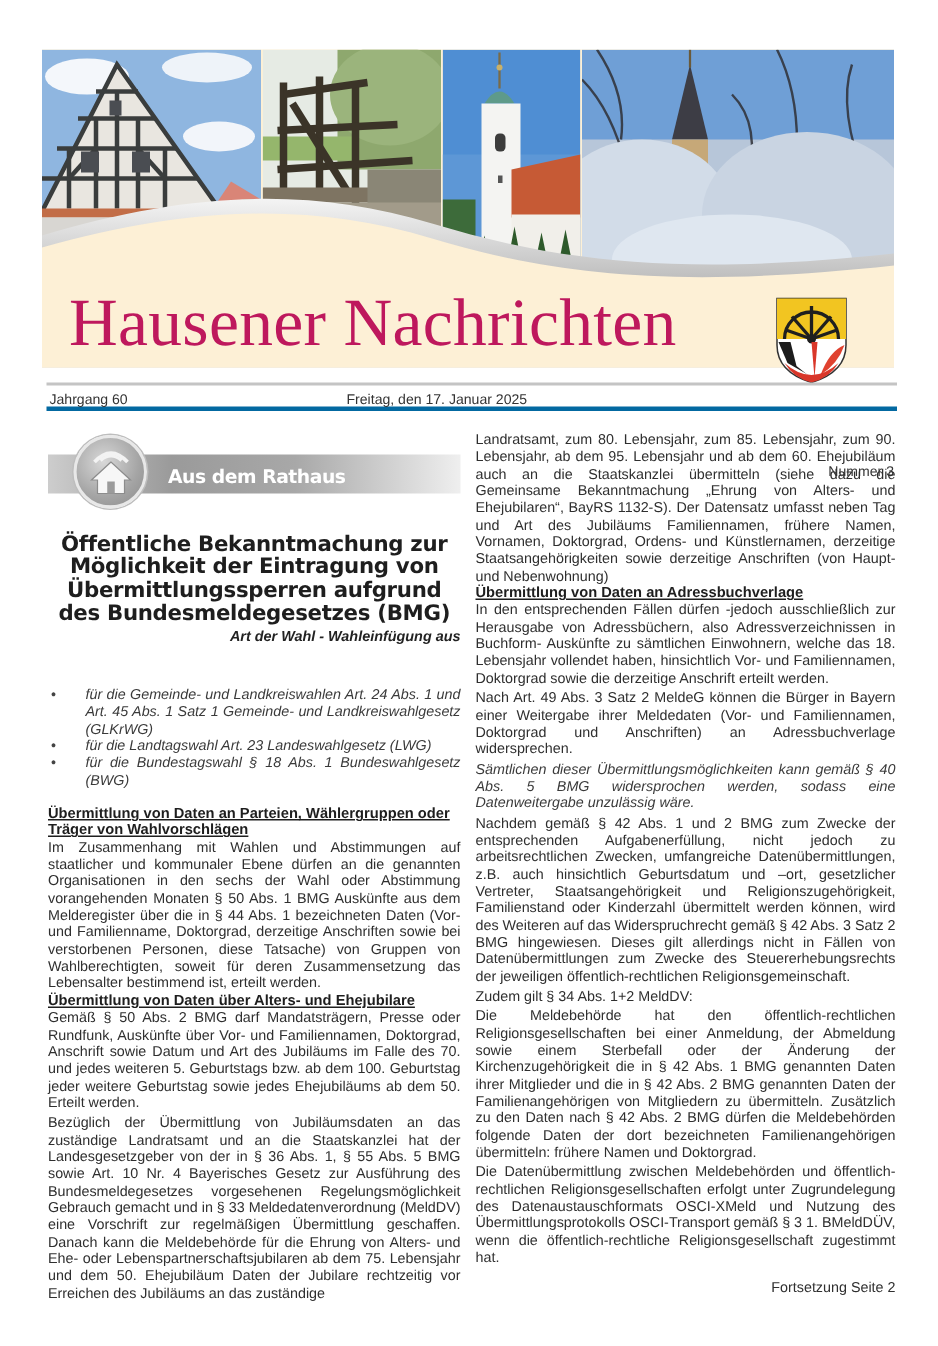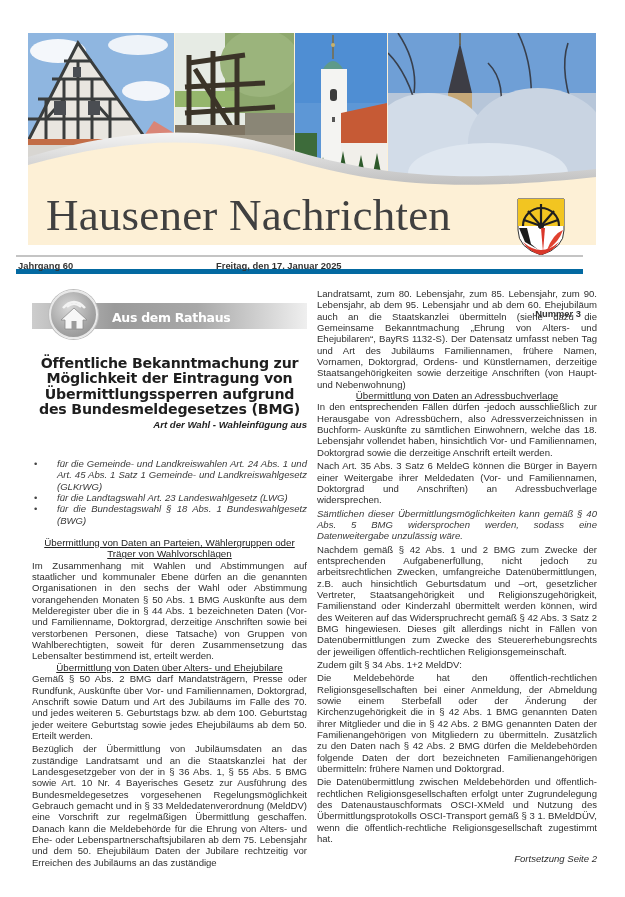--- a/index.html
+++ b/index.html
@@ -10,25 +10,25 @@
   .masthead { position: absolute; left: 28px; top: 33px; width: 568px; height: 212px; overflow: hidden; background: #fdf0d6; }
   .photos { position: absolute; left: 0; top: 0; width: 568px; height: 160px; }
   .photo { position: absolute; top: 0; height: 160px; overflow: hidden; }
   .photo svg { width: 100%; height: 100%; display: block; }
   .p1 { left: 0; width: 146px; }
   .p2 { left: 147px; width: 119px; }
   .p3 { left: 267px; width: 92px; }
   .p4 { left: 360px; width: 208px; }
   .wave { position: absolute; left: 0; top: 96px; width: 568px; height: 120px; }
   .wave svg { width: 100%; height: 100%; display: block; }
-  .title { position: absolute; left: 18px; top: 160px; font-family: "Liberation Serif", serif; font-size: 45px; color: #404040; letter-spacing: 0.2px; white-space: nowrap; line-height: 1; }
+  .title { position: absolute; left: 18px; top: 160px; font-family: "Liberation Serif", serif; font-size: 45px; color: #be185d; letter-spacing: 0.2px; white-space: nowrap; line-height: 1; }
   .crest { position: absolute; left: 517px; top: 198px; width: 48px; height: 58px; }
 
   
-  .infobar { position: absolute; left: 16px; top: 255px; width: 567px; height: 19px; border-top: 2px solid #c4c4c4; border-bottom: 5px solid #0369a1; font-size: 9.4px; color: #333; font-weight: bold; }
+  .infobar { position: absolute; left: 31px; top: 255px; width: 567px; height: 19px; border-top: 2px solid #c4c4c4; border-bottom: 3px solid #0369a1; font-size: 9.4px; color: #333; }
   .infobar span { position: absolute; top: 3px; white-space: nowrap; }
   .ib-left { left: 2px; }
   .ib-center { left: 200px; }
   .ib-right { right: 2px; margin-top: 48px; }
 
   
   .col { position: absolute; top: 286px; font-size: 9.55px; line-height: 11.35px; color: #2f2f2f; text-align: justify; }
   .col-left { left: 32px; width: 275px; }
   .col-right { left: 317px; top: 288px; width: 280px; }
   .col p { margin: 0; }
@@ -38,23 +38,23 @@
   .banner-bar { position: absolute; left: 0; top: 17px; width: 275px; height: 26px; background: linear-gradient(to right, #cdcdcd 0%, #9a9a9a 30%, #a8a8a8 60%, #efefef 100%); }
   .banner-circle { position: absolute; left: 17px; top: 4px; width: 49px; height: 49px; border-radius: 50%; background: radial-gradient(circle at 40% 35%, #d8d8d8 0%, #a4a4a4 60%, #8a8a8a 100%); border: 2px solid #e8e8e8; box-shadow: 0 0 0 1px #bdbdbd; }
   .banner-circle svg { position: absolute; left: 8px; top: 6px; width: 30px; height: 32px; }
   .banner-label { position: absolute; left: 80px; top: 26px; font-family: "DejaVu Sans", sans-serif; font-weight: bold; font-size: 12.5px; color: #ffffff; letter-spacing: -0.3px; white-space: nowrap; }
 
   .headline { font-family: "DejaVu Sans", sans-serif; font-weight: bold; font-size: 14.2px; line-height: 15.4px; color: #1e1e1e; text-align: center; letter-spacing: -0.2px; }
   .kicker { font-weight: bold; font-style: italic; font-size: 9.6px; margin-top: 1px; margin-bottom: 28px; color: #222; text-align: right; }
   .bullets { list-style: none; margin-bottom: 11px; }
   .bullets li { position: relative; padding-left: 25px; font-style: italic; color: #3a3a3a; }
   .bullets li::before { content: "•"; position: absolute; left: 2px; top: 0; font-style: normal; color: #444; }
-  .subhead { font-weight: normal; text-decoration: underline; font-size: 9.8px; color: #1e1e1e; text-align: center; }
+  .subhead { font-weight: bold; text-decoration: underline; font-size: 9.8px; color: #1e1e1e; text-align: left; }
   .italic-note { font-style: italic; color: #3a3a3a; }
-  .cont { text-align: right; font-style: italic; margin-top: 8px; }
+  .cont { text-align: right; margin-top: 8px; }
 </style>
 </head>
 <body>
 
 <div class="masthead">
   <div class="photos">
 
     <div class="photo p1">
       <svg viewBox="0 0 146 160" preserveAspectRatio="none">
         <rect width="146" height="160" fill="#8fb6e0"></rect>
@@ -218,21 +218,21 @@
   <div class="subhead">Übermittlung von Daten über Alters- und Ehejubilare</div>
   <p>Gemäß § 50 Abs. 2 BMG darf Mandatsträgern, Presse oder Rundfunk, Auskünfte über Vor- und Familiennamen, Doktorgrad, Anschrift sowie Datum und Art des Jubiläums im Falle des 70. und jedes weiteren 5. Geburtstags bzw. ab dem 100. Geburtstag jeder weitere Geburtstag sowie jedes Ehejubiläums ab dem 50. Erteilt werden.</p>
   <p>Bezüglich der Übermittlung von Jubiläumsdaten an das zuständige Landratsamt und an die Staatskanzlei hat der Landesgesetzgeber von der in § 36 Abs. 1, § 55 Abs. 5 BMG sowie Art. 10 Nr. 4 Bayerisches Gesetz zur Ausführung des Bundesmeldegesetzes vorgesehenen Regelungsmöglichkeit Gebrauch gemacht und in § 33 Meldedatenverordnung (MeldDV) eine Vorschrift zur regelmäßigen Übermittlung geschaffen. Danach kann die Meldebehörde für die Ehrung von Alters- und Ehe- oder Lebenspartnerschaftsjubilaren ab dem 75. Lebensjahr und dem 50. Ehejubiläum Daten der Jubilare rechtzeitig vor Erreichen des Jubiläums an das zuständige</p>
 </div>
 
 <div class="col col-right">
   <p>Landratsamt, zum 80. Lebensjahr, zum 85. Lebensjahr, zum 90. Lebensjahr, ab dem 95. Lebensjahr und ab dem 60. Ehejubiläum auch an die Staatskanzlei übermitteln (siehe dazu die Gemeinsame Bekanntmachung „Ehrung von Alters- und Ehejubilaren“, BayRS 1132-S). Der Datensatz umfasst neben Tag und Art des Jubiläums Familiennamen, frühere Namen, Vornamen, Doktorgrad, Ordens- und Künstlernamen, derzeitige Staatsangehörigkeiten sowie derzeitige Anschriften (von Haupt- und Nebenwohnung)</p>
 
   <div class="subhead">Übermittlung von Daten an Adressbuchverlage</div>
   <p>In den entsprechenden Fällen dürfen -jedoch ausschließlich zur Herausgabe von Adressbüchern, also Adressverzeichnissen in Buchform- Auskünfte zu sämtlichen Einwohnern, welche das 18. Lebensjahr vollendet haben, hinsichtlich Vor- und Familiennamen, Doktorgrad sowie die derzeitige Anschrift erteilt werden.</p>
-  <p>Nach Art. 35 Abs. 3 Satz 6 MeldeG können die Bürger in Bayern einer Weitergabe ihrer Meldedaten (Vor- und Familiennamen, Doktorgrad und Anschriften) an Adressbuchverlage widersprechen.</p>
+  <p>Nach Art. 49 Abs. 3 Satz 2 MeldeG können die Bürger in Bayern einer Weitergabe ihrer Meldedaten (Vor- und Familiennamen, Doktorgrad und Anschriften) an Adressbuchverlage widersprechen.</p>
   <p class="italic-note">Sämtlichen dieser Übermittlungsmöglichkeiten kann gemäß § 40 Abs. 5 BMG widersprochen werden, sodass eine Datenweitergabe unzulässig wäre.</p>
 
   <p>Nachdem gemäß § 42 Abs. 1 und 2 BMG zum Zwecke der entsprechenden Aufgabenerfüllung, nicht jedoch zu arbeitsrechtlichen Zwecken, umfangreiche Datenübermittlungen, z.B. auch hinsichtlich Geburtsdatum und –ort, gesetzlicher Vertreter, Staatsangehörigkeit und Religionszugehörigkeit, Familienstand oder Kinderzahl übermittelt werden können, wird des Weiteren auf das Widerspruchrecht gemäß § 42 Abs. 3 Satz 2 BMG hingewiesen. Dieses gilt allerdings nicht in Fällen von Datenübermittlungen zum Zwecke des Steuererhebungsrechts der jeweiligen öffentlich-rechtlichen Religionsgemeinschaft.</p>
   <p>Zudem gilt § 34 Abs. 1+2 MeldDV:</p>
   <p>Die Meldebehörde hat den öffentlich-rechtlichen Religionsgesellschaften bei einer Anmeldung, der Abmeldung sowie einem Sterbefall oder der Änderung der Kirchenzugehörigkeit die in § 42 Abs. 1 BMG genannten Daten ihrer Mitglieder und die in § 42 Abs. 2 BMG genannten Daten der Familienangehörigen von Mitgliedern zu übermitteln. Zusätzlich zu den Daten nach § 42 Abs. 2 BMG dürfen die Meldebehörden folgende Daten der dort bezeichneten Familienangehörigen übermitteln: frühere Namen und Doktorgrad.</p>
   <p>Die Datenübermittlung zwischen Meldebehörden und öffentlich-rechtlichen Religionsgesellschaften erfolgt unter Zugrundelegung des Datenaustauschformats OSCI-XMeld und Nutzung des Übermittlungsprotokolls OSCI-Transport gemäß § 3 1. BMeldDÜV, wenn die öffentlich-rechtliche Religionsgesellschaft zugestimmt hat.</p>
 
   <div class="cont">Fortsetzung Seite 2</div>
 </div>
 

